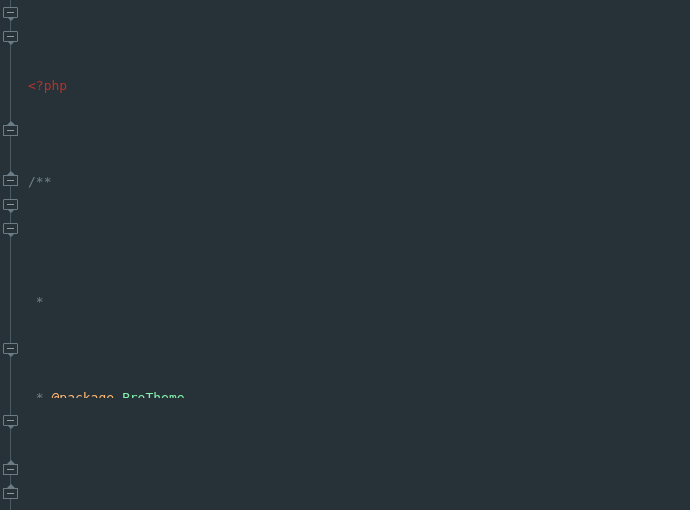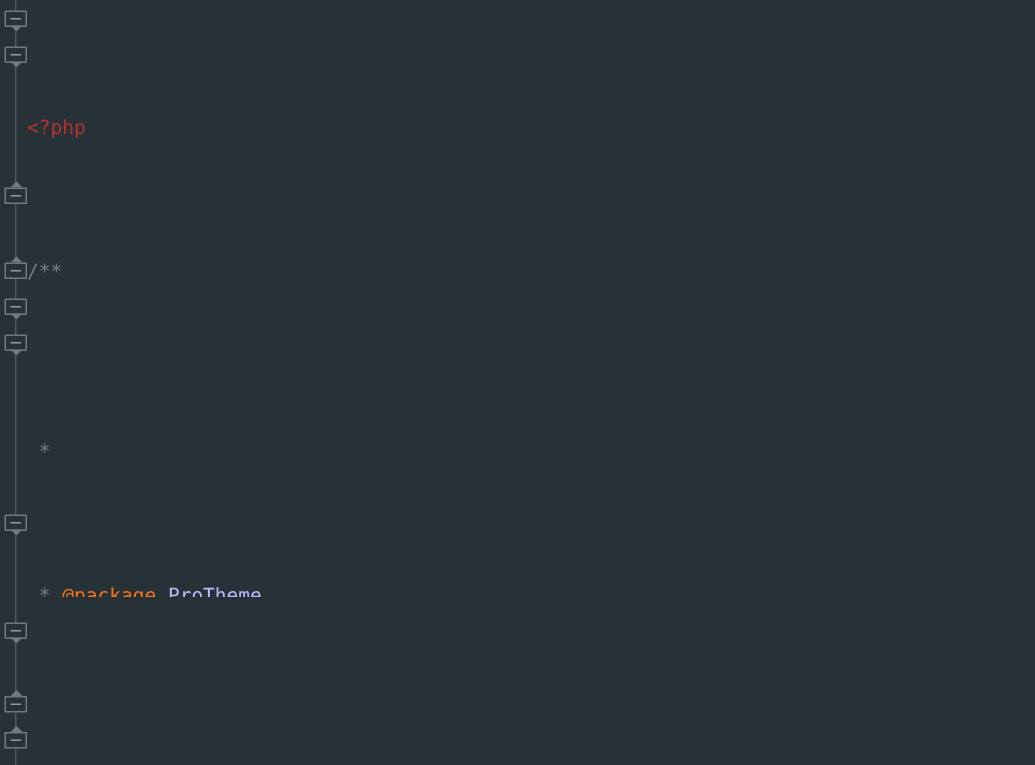--- a/index.html
+++ b/index.html
@@ -43,30 +43,30 @@
     content:""; position:absolute; left:4px; top:-3px;
     border-left:4px solid transparent; border-right:4px solid transparent;
     border-bottom:4px solid #6b7c85;
   }
   .fold-marker.close .box { top:1px; }
   .fold-marker.close .minus { top:6px; }
 
   
   #code {
     position:absolute; left:0; top:0; width:690px; height:398px;
-    padding-left:18px; padding-top:2px;
+    padding-left:28px; padding-top:2px;
     white-space:pre; overflow:hidden;
   }
   .line { height:24px; white-space:pre; }
 
   
   .t-phptag   { color:#b5332e; }
   .t-comment  { color:#708087; }
-  .t-docTag   { color:#f97316;text-decoration:underline; }
-  .t-docTxt   { color:#c4b5fd; }
+  .t-docTag   { color:#fdba74;text-decoration:underline; }
+  .t-docTxt   { color:#86efac; }
 </style>
 </head>
 <body>
 
 <div id="editor">
 
   <div id="gutter">
     <div class="fold-rail"></div>
 
     <div class="fold-marker open" style="top:7px">

